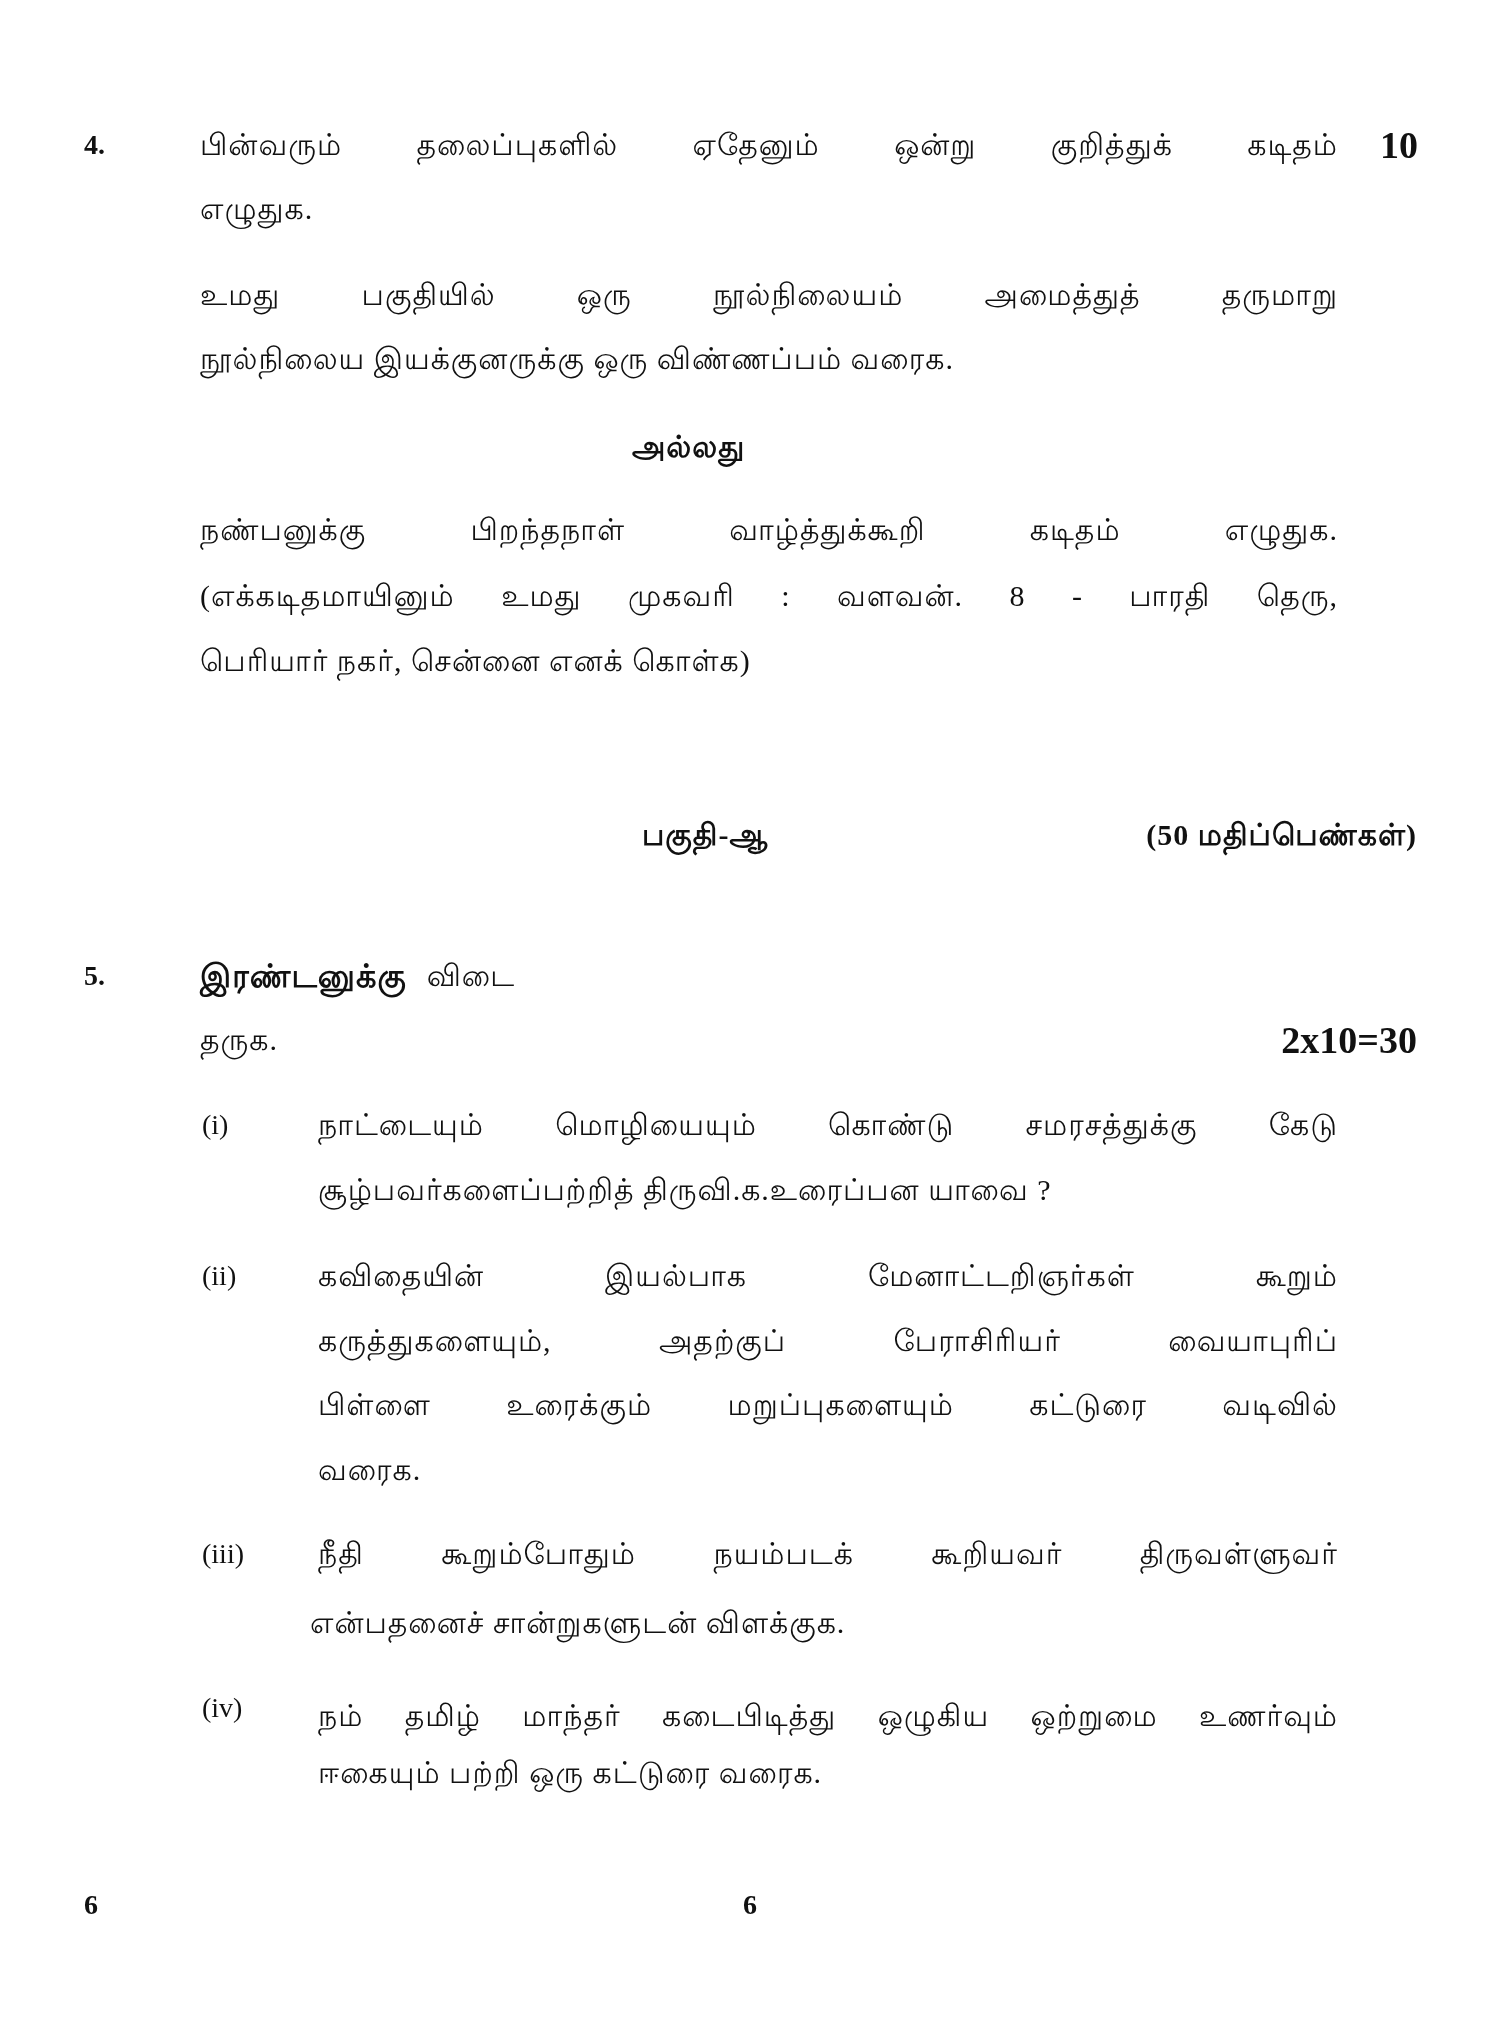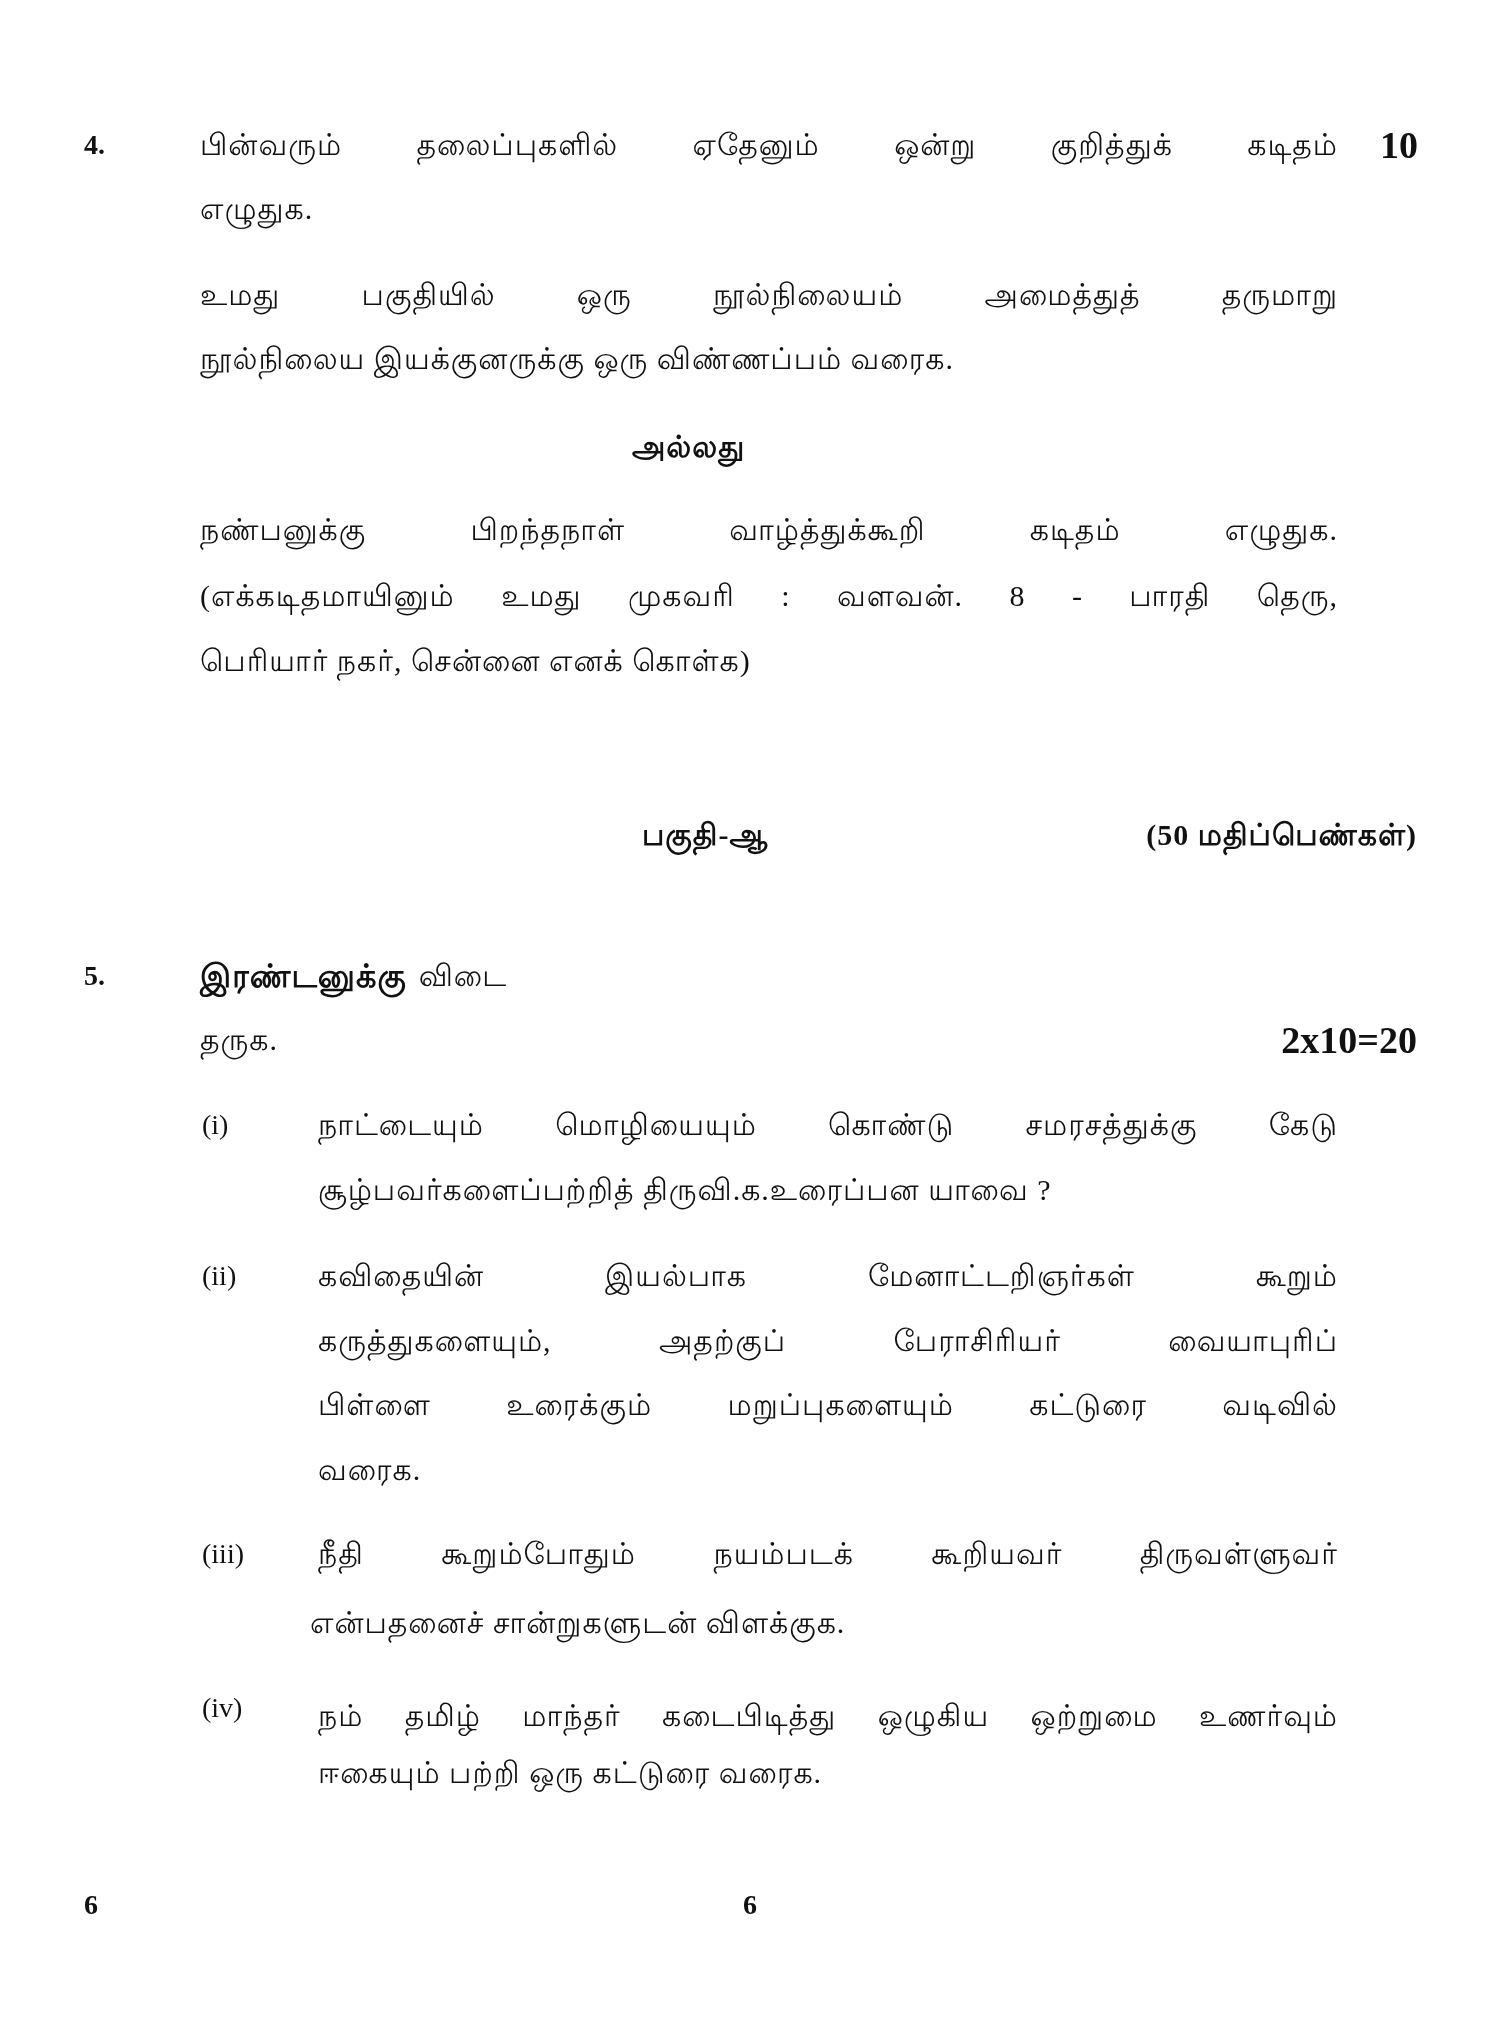--- a/index.html
+++ b/index.html
@@ -28,27 +28,27 @@
 
 <div class="abs ta just" style="left:200px; top:510px; width:1138px;">நண்பனுக்கு பிறந்தநாள் வாழ்த்துக்கூறி கடிதம் எழுதுக.</div>
 <div class="abs ta just" style="left:200px; top:576px; width:1138px;">(எக்கடிதமாயினும் உமது முகவரி : வளவன். 8 - பாரதி தெரு,</div>
 <div class="abs ta" style="left:200px; top:641px;">பெரியார் நகர், சென்னை எனக் கொள்க)</div>
 
 <div class="abs ta bold" style="left:620px; top:815px;margin-left:22px;">பகுதி-ஆ</div>
 <div class="abs ta bold" style="left:1045px; top:815px; width:372px; text-align:right;">(50 மதிப்பெண்கள்)</div>
 
 <div class="abs num" style="left:84px; top:956px;">5.</div>
 <div class="abs ta" style="left:200px; top:956px; width:1138px; display:flex; justify-content:space-between;">
-  <span style="display:flex; gap:12px;">
+  <span style="display:flex; gap:20px;">
     <span class="bold" style="font-size:32px;">இரண்டனுக்கு</span>
     <span>விடை</span>
   </span>
 </div>
 <div class="abs ta" style="left:200px; top:1020px;">தருக.</div>
-<div class="abs marks" style="left:1200px; top:1020px; width:217px;">2x10=20</div>
+<div class="abs marks" style="left:1200px; top:1020px; width:217px;">2x10=30</div>
 
 <div class="abs roman" style="left:202px; top:1105px;">(i)</div>
 <div class="abs ta just" style="left:318px; top:1105px; width:1020px;">நாட்டையும் மொழியையும் கொண்டு சமரசத்துக்கு கேடு</div>
 <div class="abs ta" style="left:318px; top:1170px;">சூழ்பவர்களைப்பற்றித் திருவி.க.உரைப்பன யாவை ?</div>
 
 <div class="abs roman" style="left:202px; top:1256px;">(ii)</div>
 <div class="abs ta just" style="left:318px; top:1256px; width:1020px;">கவிதையின் இயல்பாக மேனாட்டறிஞர்கள் கூறும்</div>
 <div class="abs ta just" style="left:318px; top:1321px; width:1020px;">கருத்துகளையும், அதற்குப் பேராசிரியர் வையாபுரிப்</div>
 <div class="abs ta just" style="left:318px; top:1385px; width:1020px;">பிள்ளை உரைக்கும் மறுப்புகளையும் கட்டுரை வடிவில்</div>
 <div class="abs ta" style="left:318px; top:1450px;">வரைக.</div>

